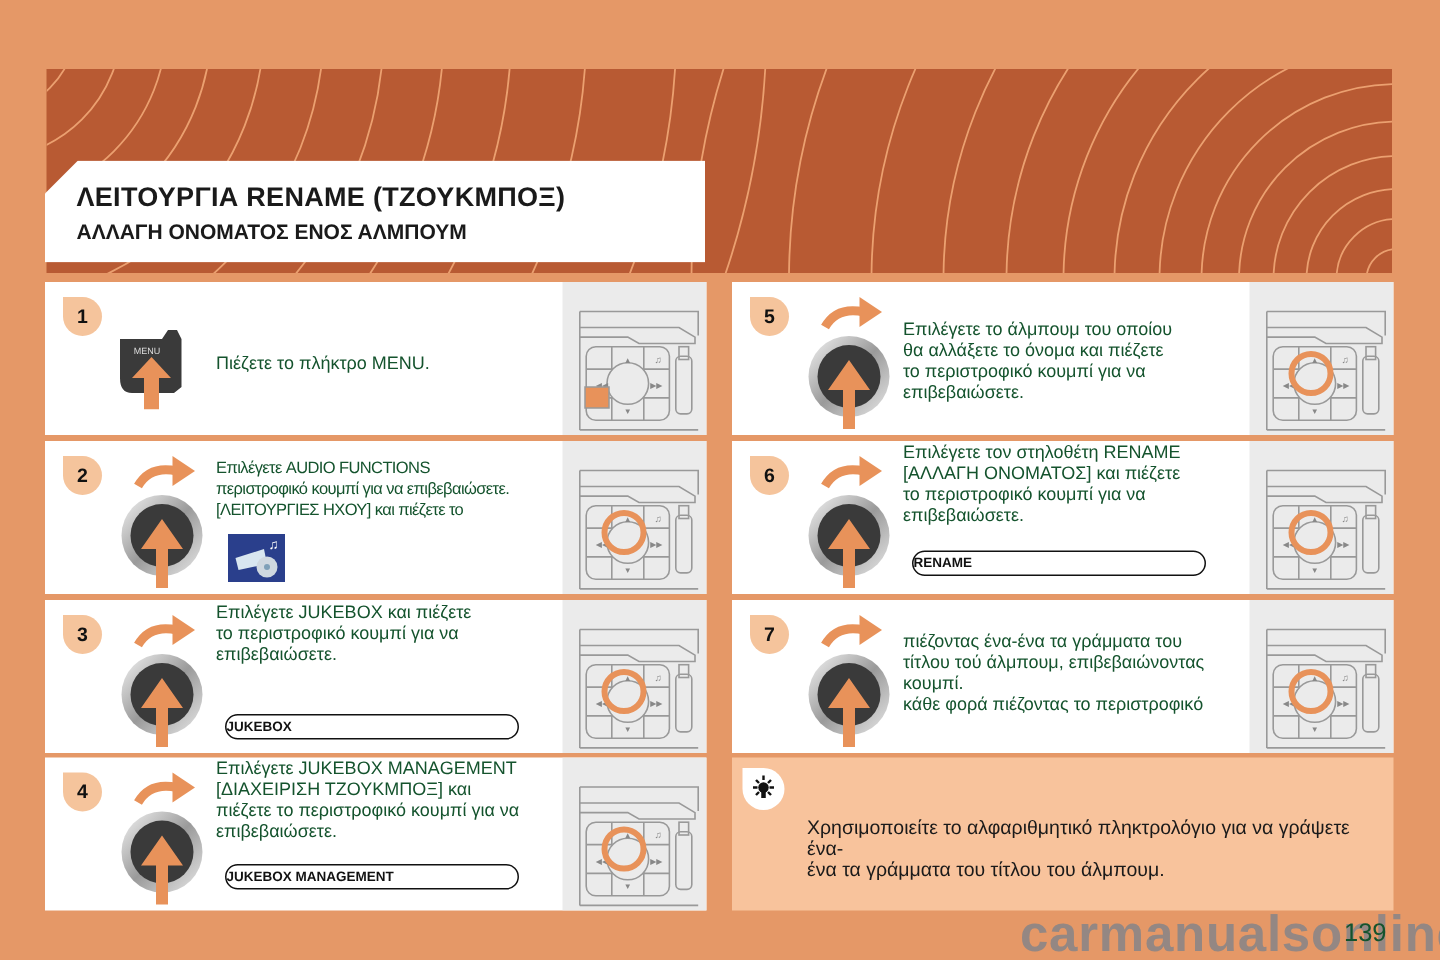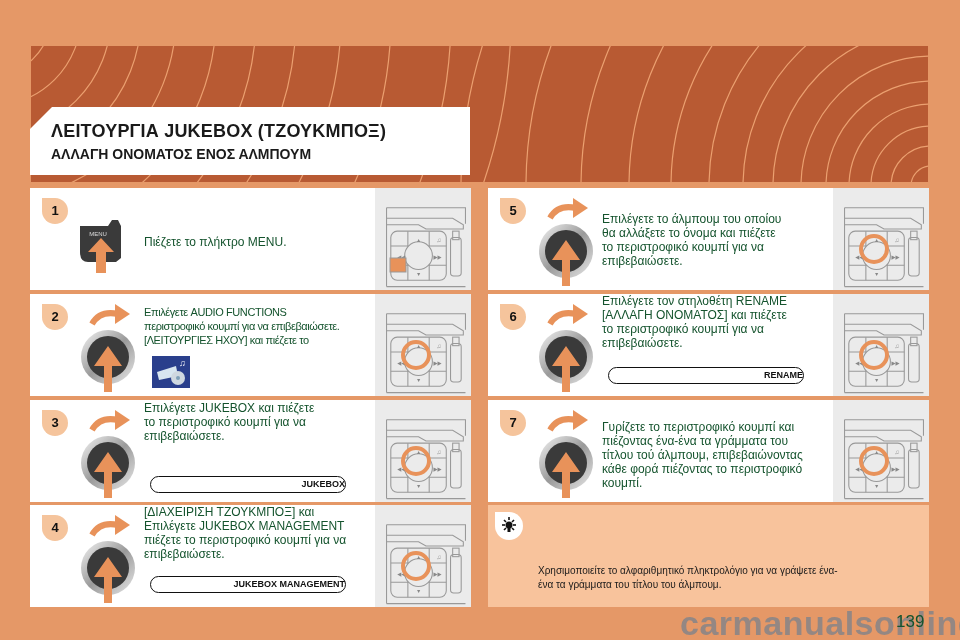--- a/index.html
+++ b/index.html
@@ -37,32 +37,32 @@
     background: #f5c49c; border-radius: 0 13px 13px 13px;
     font-weight: bold; font-size: 13px; color: #111; text-align: center; line-height: 26px;
   }
   .panel .text {
     position: absolute; left: 114px; font-size: 12px; color: #14532d; line-height: 14px;
   }
   .panel .text.condensed { font-size: 11px; letter-spacing: -0.4px; line-height: 14px; }
   .pill {
     position: absolute; left: 120px; width: 196px; height: 17px;
     border: 1.5px solid #111; border-radius: 9px;
-    font-size: 9px; font-weight: bold; text-align: right; line-height: 14px; color: #111;
+    font-size: 9px; font-weight: bold; text-align: left; line-height: 14px; color: #111;
   }
   .icon-wrap { position: absolute; }
   .tip-panel {
     position: absolute; left: 488px; top: 505px; width: 441px; height: 102px; background: #f8c39c;
   }
   .tip-icon {
     position: absolute; left: 7px; top: 7px; width: 28px; height: 28px; background: #fff;
     border-radius: 0 14px 14px 14px;
   }
   .tip-text {
-    position: absolute; left: 50px; top: 40px; font-size: 10px; color: #1a1a1a; line-height: 14px; width: 380px; margin-top: 19px;
+    position: absolute; left: 50px; top: 40px; font-size: 13px; color: #1a1a1a; line-height: 14px; width: 380px;
   }
   .page-num {
     position: absolute; left: 896px; top: 612px; font-size: 17px; color: #14532d;
   }
   .watermark {
     position: absolute; left: 680px; top: 604px; font-size: 34px; color: rgba(120,130,140,0.75);
     font-weight: bold; letter-spacing: 0.5px;
   }
 </style>
 </head>
@@ -95,21 +95,21 @@
         <circle cx="-40" cy="-30" r="305"></circle>
         <circle cx="-40" cy="-30" r="350"></circle>
       <circle cx="-40" cy="-30" r="400"></circle>
         <circle cx="-40" cy="-30" r="460"></circle>
         <circle cx="-40" cy="-30" r="520"></circle>
     </g>
   </svg>
 </div>
 
 <div class="title-box"></div>
-<div class="title-main">ΛΕΙΤΟΥΡΓΙΑ JUKEBOX (ΤΖΟΥΚΜΠΟΞ)</div>
+<div class="title-main">ΛΕΙΤΟΥΡΓΙΑ RENAME (ΤΖΟΥΚΜΠΟΞ)</div>
 <div class="title-sub">ΑΛΛΑΓΗ ΟΝΟΜΑΤΟΣ ΕΝΟΣ ΑΛΜΠΟΥΜ</div>
 
 <svg width="0" height="0" style="position:absolute">
   <defs>
     <linearGradient id="chrome" x1="0" y1="0" x2="1" y2="1">
       <stop offset="0" stop-color="#f4f4f4"></stop>
         <stop offset="0.5" stop-color="#9a9a9a"></stop>
         <stop offset="1" stop-color="#e8e8e8"></stop>
     </linearGradient>
     <symbol id="knob" viewBox="0 0 80 95">
@@ -207,22 +207,22 @@
     </svg>
   </div>
 </div>
 
 <div class="panel" style="left:30px; top:505px;">
   <div class="badge">4</div>
   <svg class="icon-wrap" style="left:40px; top:8px;" width="80" height="95">
       <use href="#knob"></use>
     </svg>
   <div class="text" style="top:0px;">
+    <div>Επιλέγετε JUKEBOX MANAGEMENT</div>
     <div>[ΔΙΑΧΕΙΡΙΣΗ ΤΖΟΥΚΜΠΟΞ] και</div>
-    <div>Επιλέγετε JUKEBOX MANAGEMENT</div>
     <div>πιέζετε το περιστροφικό κουμπί για να</div>
     <div>επιβεβαιώσετε.</div>
   </div>
   <div class="pill" style="top:71px;">JUKEBOX MANAGEMENT</div>
   <div class="device">
     <svg width="96" height="102" viewBox="-3 -6 96 102">
       <use href="#device"></use>
       <circle cx="38" cy="55" r="13" fill="none" stroke="#e8925a" stroke-width="4"></circle>
     </svg>
   </div>
@@ -266,25 +266,24 @@
     </svg>
   </div>
 </div>
 
 <div class="panel" style="left:488px; top:400px;">
   <div class="badge">7</div>
   <svg class="icon-wrap" style="left:40px; top:8px;" width="80" height="95">
       <use href="#knob"></use>
     </svg>
   <div class="text" style="top:20px;">
-    <div>Γυρίζετε το περιστροφικό κουμπί και</div>
     <div>πιέζοντας ένα-ένα τα γράμματα του</div>
     <div>τίτλου τού άλμπουμ, επιβεβαιώνοντας</div>
+    <div>κουμπί.</div>
     <div>κάθε φορά πιέζοντας το περιστροφικό</div>
-    <div>κουμπί.</div>
   </div>
   <div class="device">
     <svg width="96" height="102" viewBox="-3 -6 96 102">
       <use href="#device"></use>
       <circle cx="38" cy="55" r="13" fill="none" stroke="#e8925a" stroke-width="4"></circle>
     </svg>
   </div>
 </div>
 
 <div class="tip-panel">

